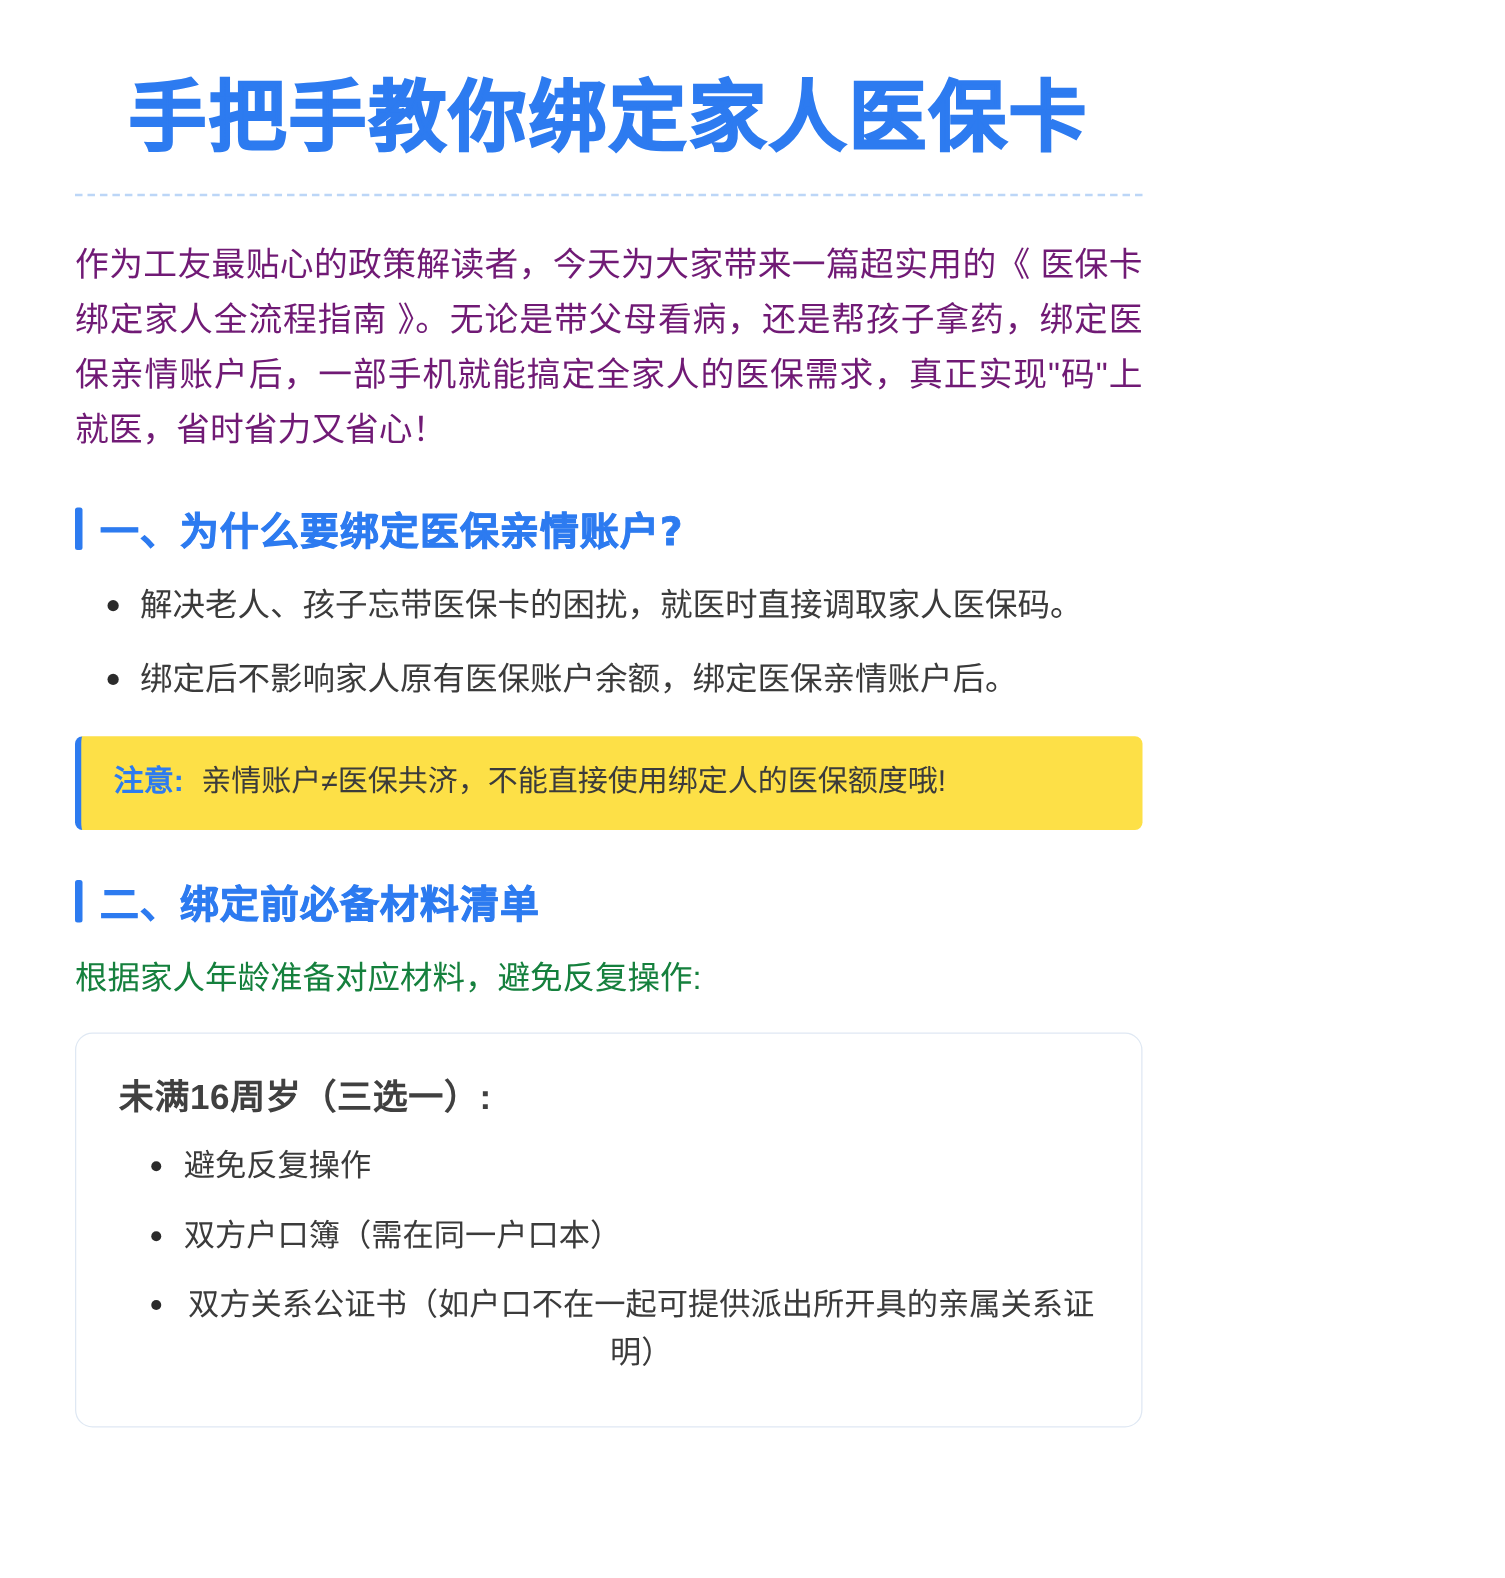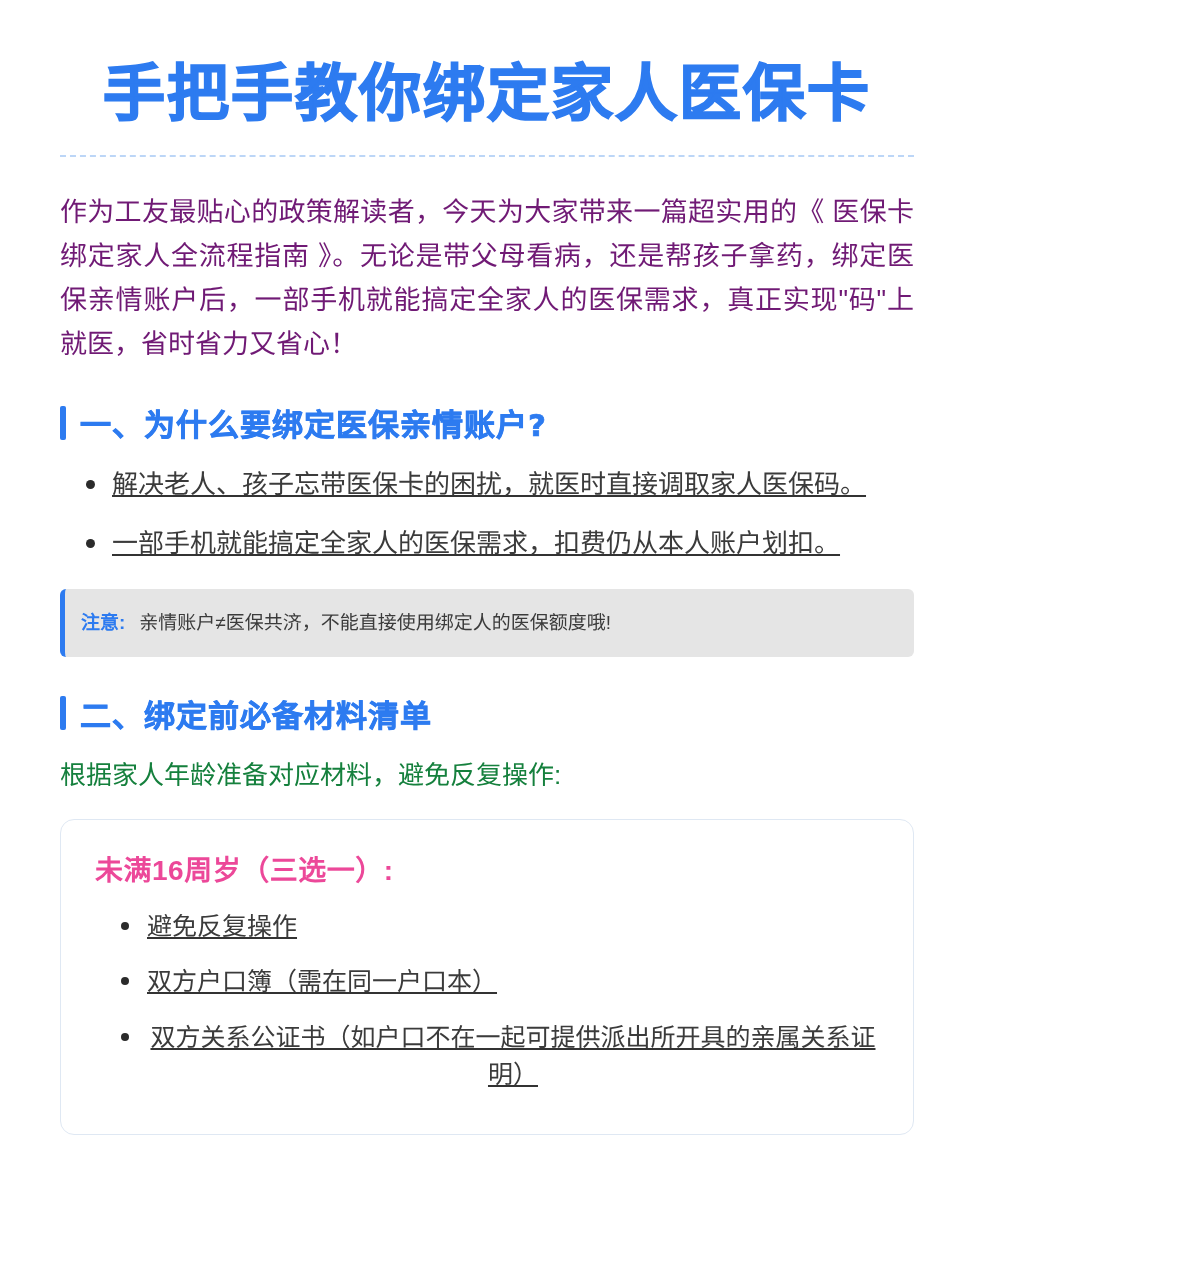--- a/index.html
+++ b/index.html
@@ -68,21 +68,20 @@
     letter-spacing: 1px;
     font-family: "DejaVu Sans", "Liberation Sans", sans-serif;
     -webkit-text-stroke: 0.7px #2d7bf0;
   }
 
   
   ul.bullets {
     list-style: none;
     margin: 0 0 10px 0;
     padding: 0 0 0 16px;
-    text-decoration: underline;
   }
   ul.bullets li {
     position: relative;
     font-size: 26px;
     line-height: 1.5;
     color: #3b3b3b;
     padding: 0 0 0 36px;
     margin: 0 0 20px 0;
   }
   ul.bullets li::before {
@@ -91,26 +90,26 @@
     left: 10px;
     top: 15px;
     width: 9px;
     height: 9px;
     border-radius: 50%;
     background: #2b2b2b;
   }
 
   
   .note-box {
-    background: #e5e5e5;
+    background: #fde047;
     border-left: 5px solid #2d7bf0;
     border-radius: 6px;
-    padding: 20px 16px;
+    padding: 20px 26px;
     margin: 26px 0 10px 0;
-    font-size: 19px;
+    font-size: 24px;
     line-height: 1.45;
     color: #3b3b3b;
   }
   .note-label {
     color: #2d7bf0;
     font-weight: 700;
     margin-right: 14px;
   }
 
   
@@ -125,21 +124,21 @@
   .card {
     border: 1px solid #dfe8f3;
     border-radius: 14px;
     padding: 28px 34px 30px 34px;
     margin: 0 0 20px 0;
     background: #ffffff;
   }
   .card-title {
     font-size: 28px;
     font-weight: 700;
-    color: #ec4899;
+    color: #404040;
     margin: 0 0 20px 0;
     letter-spacing: 0.5px;
   }
   .card ul.bullets li {
     font-size: 25px;
     margin-bottom: 18px;
   }
   .card ul.bullets li::before {
     top: 14px;
     width: 8px;
@@ -157,21 +156,21 @@
 
   <p class="intro">作为工友最贴心的政策解读者，今天为大家带来一篇超实用的《 医保卡绑定家人全流程指南 》。无论是带父母看病，还是帮孩子拿药，绑定医保亲情账户后，一部手机就能搞定全家人的医保需求，真正实现"码"上就医，省时省力又省心！</p>
 
   <div class="section-head">
     <span class="section-bar"></span>
     <span class="section-title">一、为什么要绑定医保亲情账户?</span>
   </div>
 
   <ul class="bullets">
     <li>解决老人、孩子忘带医保卡的困扰，就医时直接调取家人医保码。</li>
-    <li>一部手机就能搞定全家人的医保需求，扣费仍从本人账户划扣。</li>
+    <li>绑定后不影响家人原有医保账户余额，绑定医保亲情账户后。</li>
   </ul>
 
   <div class="note-box">
     <span class="note-label">注意:</span><span>亲情账户≠医保共济，不能直接使用绑定人的医保额度哦!</span>
   </div>
 
   <div class="section-head">
     <span class="section-bar"></span>
     <span class="section-title">二、绑定前必备材料清单</span>
   </div>

